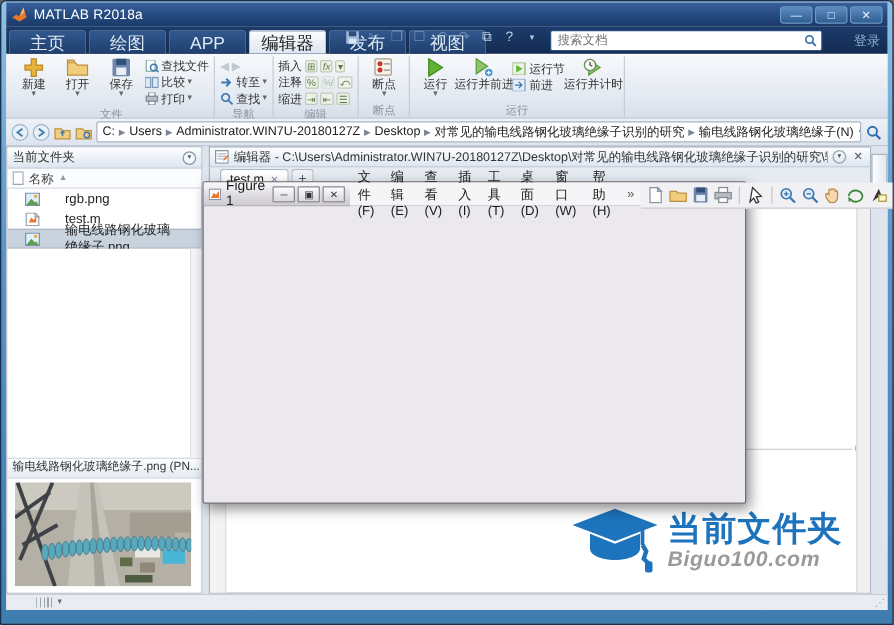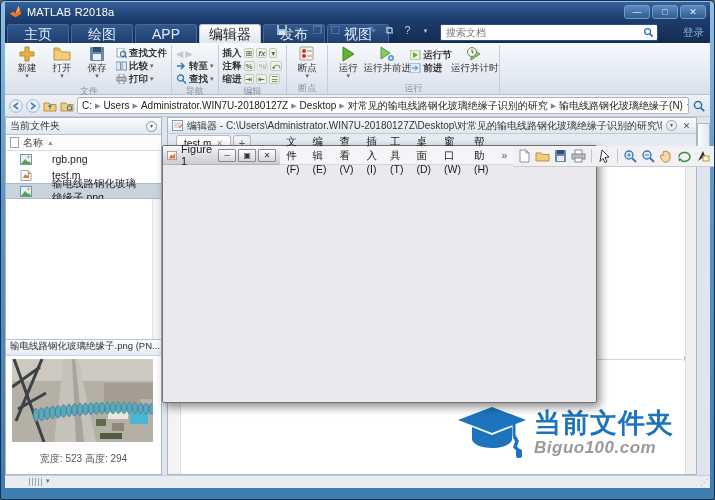--- a/index.html
+++ b/index.html
@@ -36,21 +36,21 @@
   
   .ribbon{height:52px;background:linear-gradient(180deg,#f7f9fc,#e3e9f1 70%,#d7dfe9);border-bottom:1px solid #b9c2cf;
           display:flex;flex:0 0 auto;padding:2px 2px 0 2px;}
   .rb-group{display:flex;flex-direction:column;border-right:1px solid #c5cdd8;padding:0 4px;}
   .rb-items{flex:1;display:flex;align-items:flex-start;gap:3px;}
   .rb-grouplabel{height:12px;text-align:center;font-size:9px;color:#8a91a0;line-height:12px;}
   .bigbtn{width:32px;display:flex;flex-direction:column;align-items:center;cursor:default;padding-top:1px;}
   .bigbtn .bic{width:18px;height:16px;}
   .bigbtn .blbl{font-size:9.5px;color:#333;line-height:10px;margin-top:1px;white-space:nowrap;text-align:center;}
   .caret{font-size:7px;color:#666;line-height:6px;}
-  .smallcol{display:flex;flex-direction:column;justify-content:flex-start;gap:1px;padding-top:2px;font-weight:bold;}
+  .smallcol{display:flex;flex-direction:column;justify-content:flex-start;gap:1px;padding-top:2px;}
   .smallbtn{display:flex;align-items:center;gap:2px;font-size:9.5px;color:#333;white-space:nowrap;height:12px;cursor:default;}
   .sic{width:11px;height:10px;display:inline-block;}
   .mini{font-size:8px;color:#5a7a4a;border:1px solid #c2cab8;background:#eef2e8;border-radius:2px;
         padding:0 1px;line-height:9px;height:10px;display:inline-block;}
   .dis{opacity:.45;}
   
   .addrbar{height:22px;background:linear-gradient(180deg,#eef2f7,#dde4ee);display:flex;align-items:center;
            padding:0 4px;gap:3px;border-bottom:1px solid #c2cad6;flex:0 0 auto;}
   .nav-ic{width:14px;height:14px;}
   .crumbbox{flex:1;height:17px;background:#fff;border:1px solid #a9b4c4;border-radius:2px;display:flex;
@@ -485,21 +485,20 @@
                 <ellipse cx="101.0" cy="48.9" rx="2.7" ry="5.7" fill="#5aa8bb" stroke="#33768c" stroke-width="0.6"></ellipse>
                 <ellipse cx="106.5" cy="48.9" rx="2.7" ry="5.6" fill="#5aa8bb" stroke="#33768c" stroke-width="0.6"></ellipse>
                 <ellipse cx="112.0" cy="48.9" rx="2.7" ry="5.6" fill="#5aa8bb" stroke="#33768c" stroke-width="0.6"></ellipse>
                 <ellipse cx="117.5" cy="49.0" rx="2.7" ry="5.5" fill="#5aa8bb" stroke="#33768c" stroke-width="0.6"></ellipse>
                 <ellipse cx="123.0" cy="49.1" rx="2.7" ry="5.5" fill="#5aa8bb" stroke="#33768c" stroke-width="0.6"></ellipse>
                 <ellipse cx="128.5" cy="49.4" rx="2.7" ry="5.4" fill="#5aa8bb" stroke="#33768c" stroke-width="0.6"></ellipse>
                 <ellipse cx="134.0" cy="49.7" rx="2.7" ry="5.4" fill="#5aa8bb" stroke="#33768c" stroke-width="0.6"></ellipse>
                 <ellipse cx="139.5" cy="50.0" rx="2.7" ry="5.3" fill="#5aa8bb" stroke="#33768c" stroke-width="0.6"></ellipse>
               </svg>
           </div>
-          <div class="dims">宽度: 523 高度: 294</div>
         </div>
       </div>
 
       <div class="gap-div"></div>
 
       <div class="editor">
         <div class="ed-hdr">
           <svg width="11" height="11" viewBox="0 0 11 11">
               <rect x="0.5" y="0.5" width="10" height="10" fill="#fff" stroke="#8a94a2"></rect>
               <path d="M2 3h7M2 5h7M2 7h5" stroke="#b0b8c2"></path>

